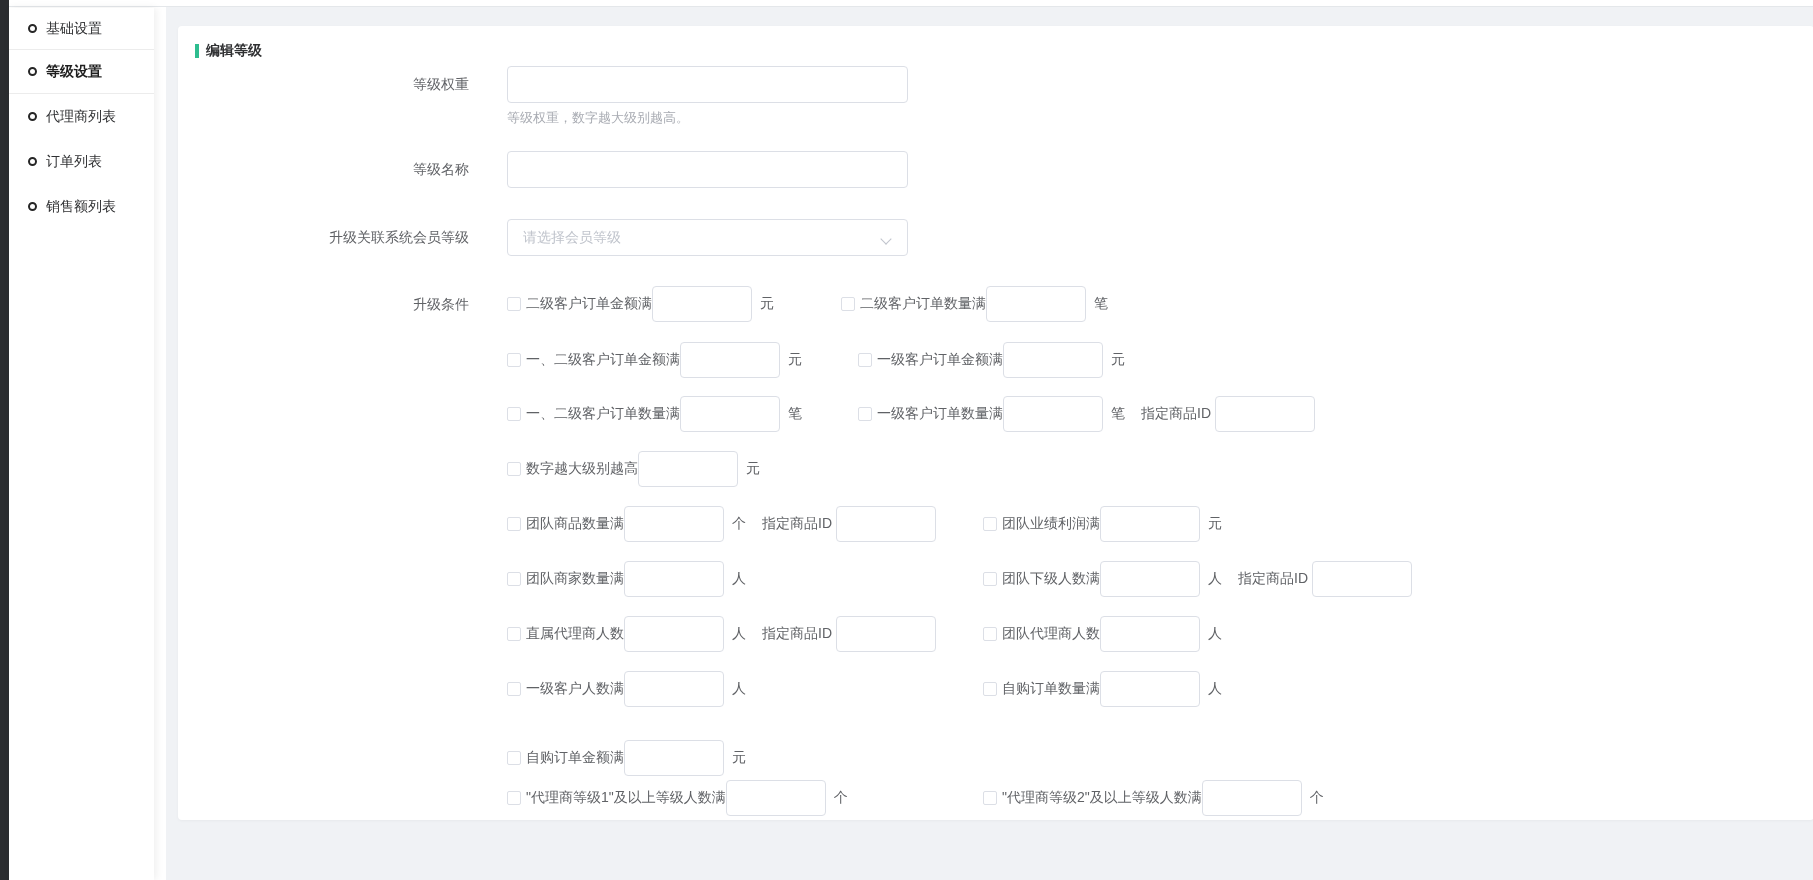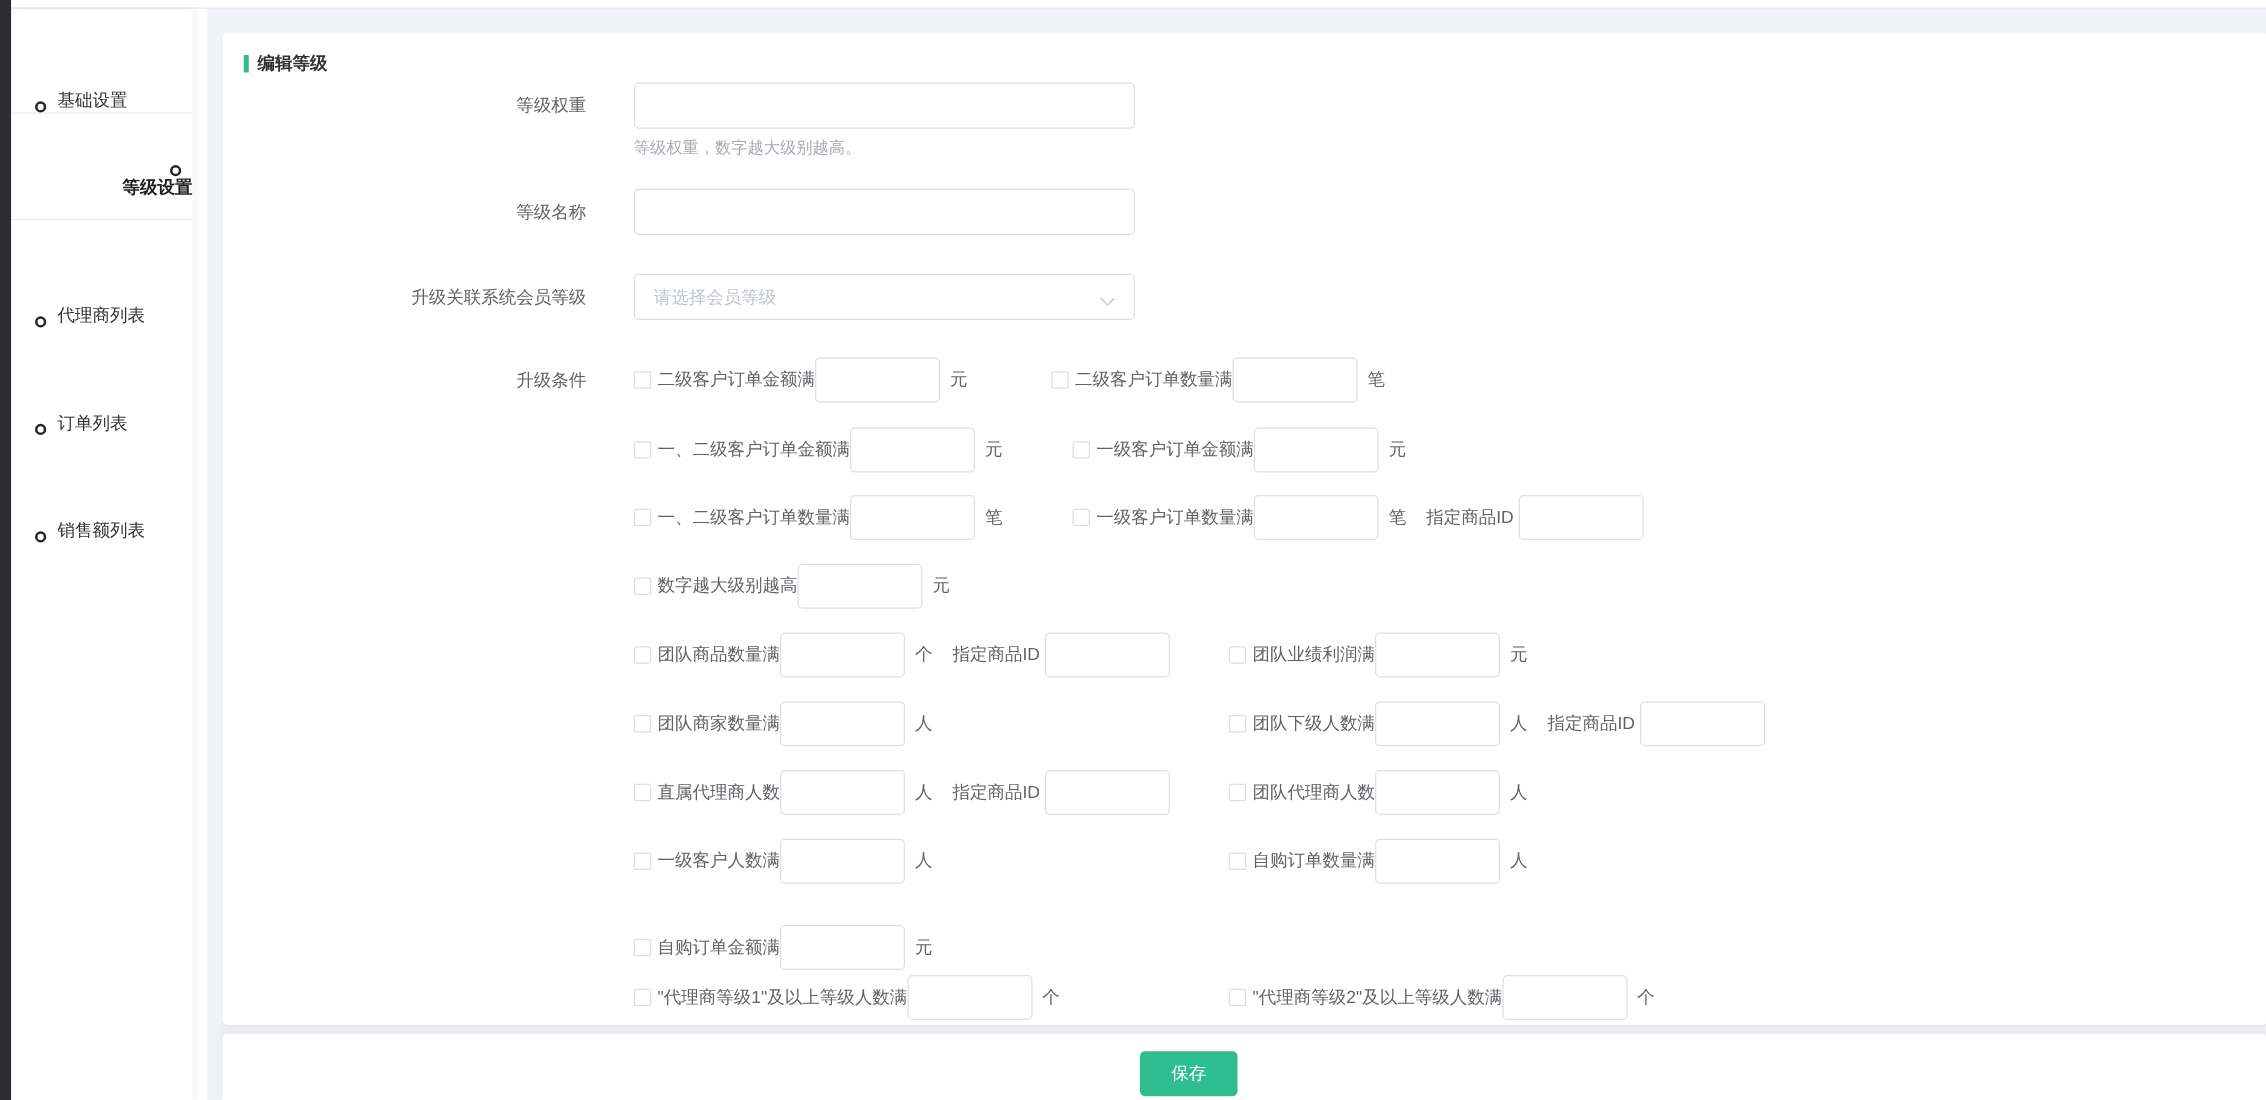--- a/index.html
+++ b/index.html
@@ -9,22 +9,22 @@
   
   .dark-strip { position:absolute; left:0; top:0; width:9px; height:880px; background:#2b2d30; }
 
   
   .topline { position:absolute; left:9px; top:0; right:0; height:7px; background:#fff;
     border-bottom:1px solid #e4e7ea; }
 
   
   .sidebar { position:absolute; left:9px; top:8px; width:145px; height:872px; background:#fff;
     box-shadow:2px 0 8px rgba(0,0,0,0.07); z-index:2; }
-  .sidebar-item { display:flex; align-items:flex-end; padding-left:19px; font-size:14px;
-    color:#303133; cursor:pointer;margin-top:41px; }
+  .sidebar-item { display:flex; align-items:center; padding-left:19px; font-size:14px;
+    color:#303133; cursor:pointer; }
   .sidebar-item.divided { border-bottom:1px solid #ececec; }
   .sidebar-item.active { font-weight:bold; color:#1f1f1f; }
   .ring { width:9px; height:9px; border:2px solid #262626; border-radius:50%;
     margin-right:9px; flex:none; }
 
   
   .main { position:absolute; left:154px; top:7px; width:1659px; height:873px; background:#f0f2f5;margin-left:12px; }
   .card { position:absolute; left:12px; top:19px; width:1636px; height:794px; background:#fff;
     border-radius:4px; box-shadow:0 1px 3px rgba(0,0,0,0.04); }
   .footer { position:absolute; left:12px; top:820px; width:1636px; height:53px; background:#fff;
@@ -77,21 +77,21 @@
 
 <div class="dark-strip"></div>
 <div class="topline"></div>
 
 <nav class="sidebar">
   <ul id="sidebar-list" style="list-style:none;">
       <li class="sidebar-item divided" style="height: 42px;">
         <span class="ring"></span>
         <span>基础设置</span>
       </li>
-      <li class="sidebar-item divided active" style="height: 44px; flex-direction: column;">
+      <li class="sidebar-item divided active" style="height: 44px;">
         <span class="ring"></span>
         <span>等级设置</span>
       </li>
       <li class="sidebar-item" style="height: 45px;">
         <span class="ring"></span>
         <span>代理商列表</span>
       </li>
       <li class="sidebar-item" style="height: 45px;">
         <span class="ring"></span>
         <span>订单列表</span>
@@ -260,17 +260,14 @@
             <span class="cb"></span>
             <span>"代理商等级2"及以上等级人数满</span>
             <input type="text" class="cond-input" style="">
             <span class="unit">个</span>
           </div>
         </div>
       </div>
 
   </div>
 
-  <div class="footer">
-    <button class="save-btn">保存</button>
-  </div>
 
 </div>
 
 </body></html>

